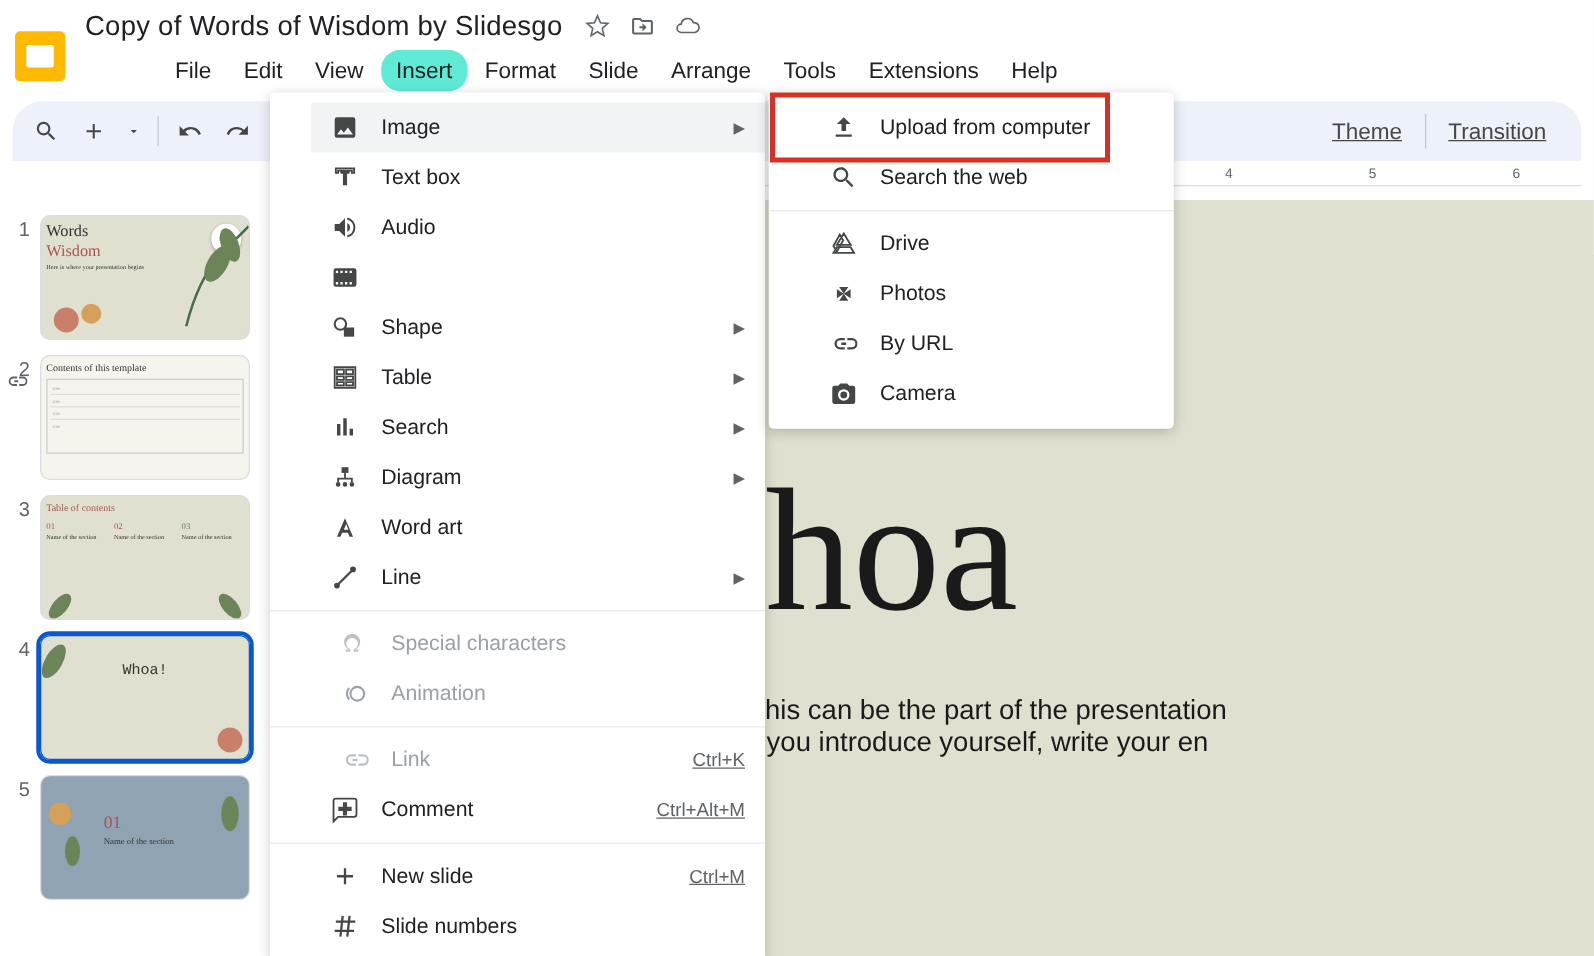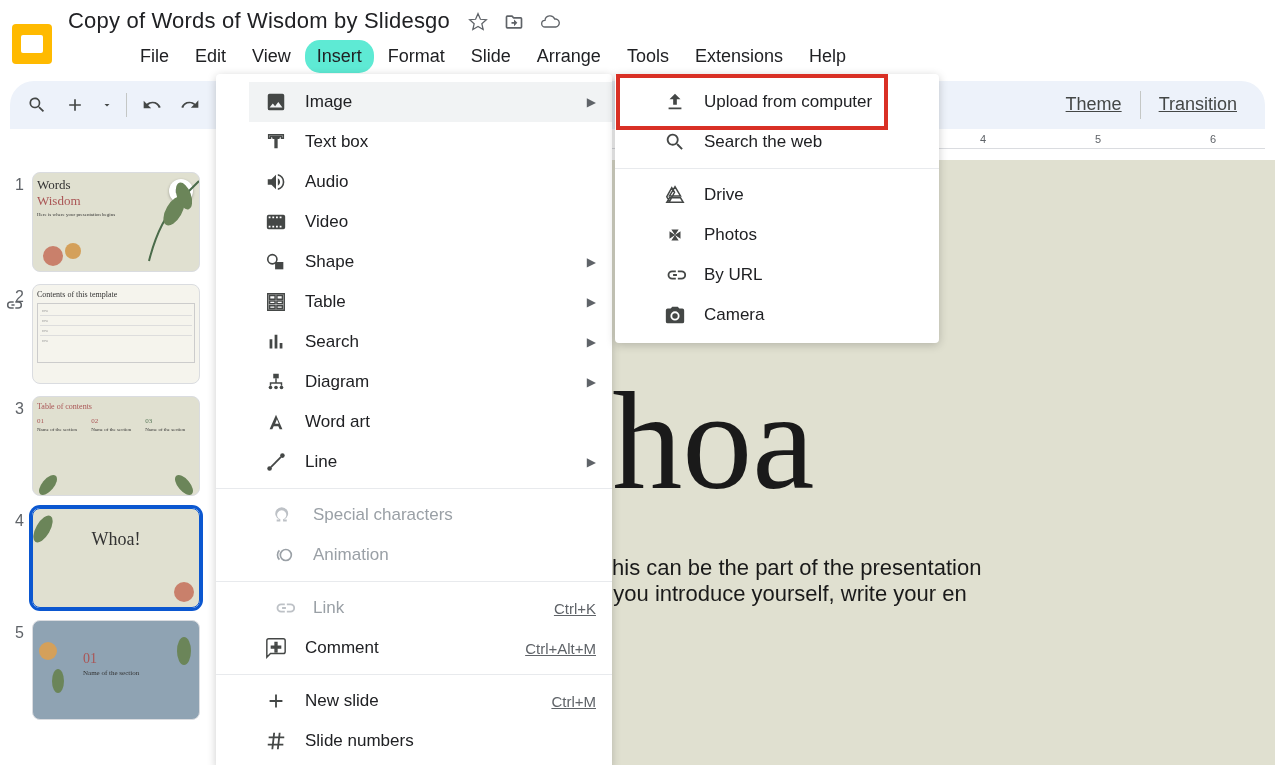--- a/index.html
+++ b/index.html
@@ -195,21 +195,21 @@
           </svg>
         <svg style="position:absolute;right:0;bottom:0;width:50px;height:30px">
             <ellipse cx="35" cy="20" rx="6" ry="12" fill="#6b8559" transform="rotate(-40 35 20)"></ellipse>
           </svg>
       </div>
     </div>
     <div class="thumb-row">
       <div class="thumb-num">4</div>
       <div class="thumb selected">
         <div class="thumb-content" style="text-align:center;padding-top:20px">
-          <span style="font-size:18px;font-family:Liberation Serif, serif">Whoa!</span>
+          <span style="font-size:12px;font-family:Liberation Mono, monospace">Whoa!</span>
         </div>
         <svg style="position:absolute;left:0;top:0;width:40px;height:60px">
             <ellipse cx="10" cy="20" rx="7" ry="15" fill="#6b8559" transform="rotate(30 10 20)"></ellipse>
           </svg>
         <svg style="position:absolute;right:0;bottom:0;width:50px;height:50px">
             <circle cx="35" cy="35" r="10" fill="#c9806b"></circle>
           </svg>
       </div>
     </div>
     <div class="thumb-row">
@@ -278,21 +278,20 @@
         </svg>
       </span>
       <span class="label">Audio</span>
     </div>
     <div class="dd-item">
       <span class="icon">
         <svg viewBox="0 0 24 24">
           <path d="M4 4h16a2 2 0 012 2v12a2 2 0 01-2 2H4a2 2 0 01-2-2V6a2 2 0 012-2zm0 2v2h2V6zm4 0v2h2V6zm4 0v2h2V6zm4 0v2h2V6zM4 16v2h2v-2zm4 0v2h2v-2zm4 0v2h2v-2zm4 0v2h2v-2z"></path>
         </svg>
       </span>
-      <span class="label">Video</span>
     </div>
     <div class="dd-item">
       <span class="icon">
         <svg viewBox="0 0 24 24">
           <circle cx="8" cy="9" r="5" fill="none" stroke="#444746" stroke-width="1.8"></circle>
           <rect x="11" y="12" width="9" height="8" fill="#444746"></rect>
         </svg>
       </span>
       <span class="label">Shape</span>
       <span class="arrow">▶</span>

